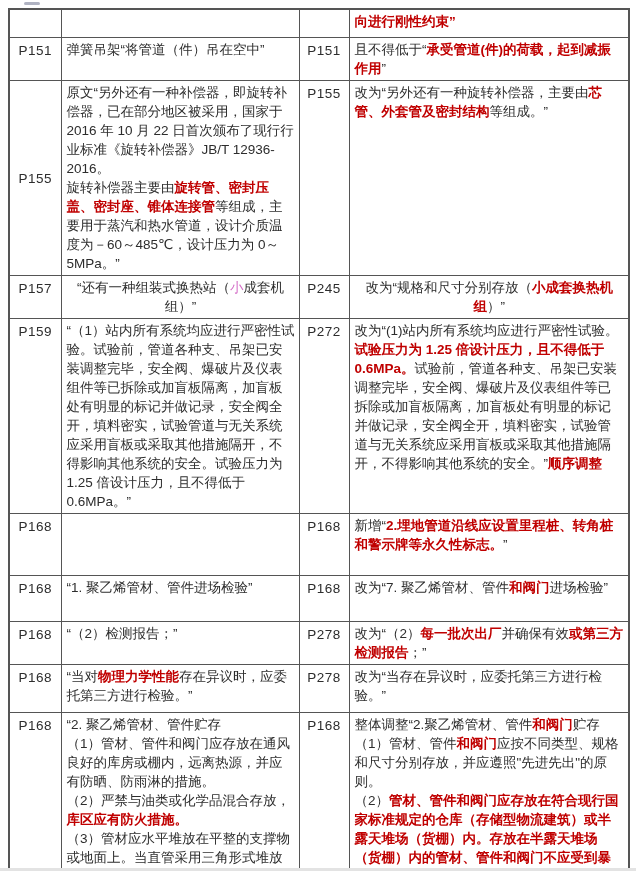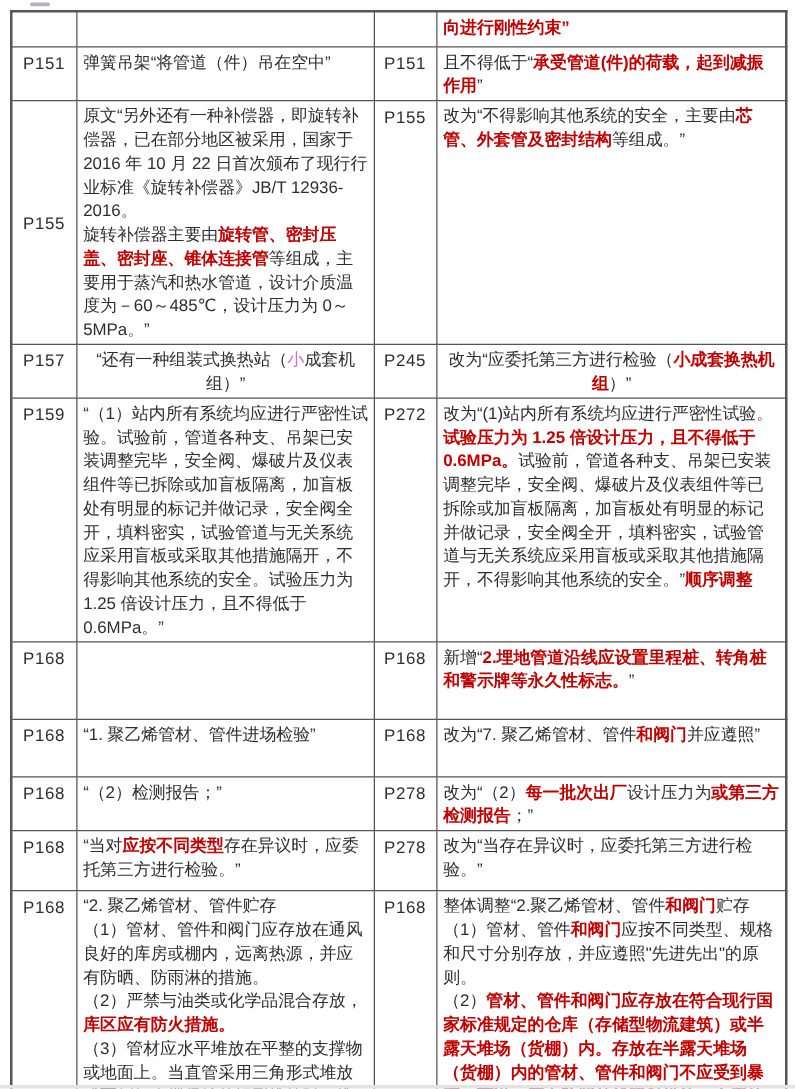--- a/index.html
+++ b/index.html
@@ -100,55 +100,55 @@
         <tr>
           <td class="page-cell">P151</td>
           <td class="text-cell"><span class="seg-n">弹簧吊架“将管道（件）吊在空中”</span></td>
           <td class="page-cell">P151</td>
           <td class="text-cell"><span class="seg-n">且不得低于“</span><span class="seg-r">承受管道(件)的荷载，起到减振作用</span><span class="seg-n">”</span></td>
         </tr>
         <tr>
           <td class="page-cell va-m">P155</td>
           <td class="text-cell"><span class="seg-n">原文“另外还有一种补偿器，即旋转补偿器，已在部分地区被采用，国家于 2016 年 10 月 22 日首次颁布了现行行业标准《旋转补偿器》JB/T 12936-2016。</span><br><span class="seg-n">旋转补偿器主要由</span><span class="seg-r">旋转管、密封压盖、密封座、锥体连接管</span><span class="seg-n">等组成，主要用于蒸汽和热水管道，设计介质温度为－60～485℃，设计压力为 0～5MPa。”</span></td>
           <td class="page-cell">P155</td>
-          <td class="text-cell"><span class="seg-n">改为“不得影响其他系统的安全，主要由</span><span class="seg-r">芯管、外套管及密封结构</span><span class="seg-n">等组成。”</span></td>
+          <td class="text-cell"><span class="seg-n">改为“另外还有一种旋转补偿器，主要由</span><span class="seg-r">芯管、外套管及密封结构</span><span class="seg-n">等组成。”</span></td>
         </tr>
         <tr>
           <td class="page-cell">P157</td>
           <td class="text-cell"><span class="seg-n">“还有一种组装式换热站（</span><span class="seg-p">小</span><span class="seg-n">成套机组）”</span></td>
           <td class="page-cell">P245</td>
-          <td class="text-cell"><span class="seg-n">改为“应委托第三方进行检验（</span><span class="seg-r">小成套换热机组</span><span class="seg-n">）”</span></td>
+          <td class="text-cell"><span class="seg-n">改为“规格和尺寸分别存放（</span><span class="seg-r">小成套换热机组</span><span class="seg-n">）”</span></td>
         </tr>
         <tr>
           <td class="page-cell">P159</td>
           <td class="text-cell"><span class="seg-n">“（1）站内所有系统均应进行严密性试验。试验前，管道各种支、吊架已安装调整完毕，安全阀、爆破片及仪表组件等已拆除或加盲板隔离，加盲板处有明显的标记并做记录，安全阀全开，填料密实，试验管道与无关系统应采用盲板或采取其他措施隔开，不得影响其他系统的安全。试验压力为 1.25 倍设计压力，且不得低于 0.6MPa。”</span></td>
           <td class="page-cell">P272</td>
           <td class="text-cell"><span class="seg-n">改为“(1)站内所有系统均应进行严密性试验。</span><span class="seg-r">试验压力为 1.25 倍设计压力，且不得低于 0.6MPa。</span><span class="seg-n">试验前，管道各种支、吊架已安装调整完毕，安全阀、爆破片及仪表组件等已拆除或加盲板隔离，加盲板处有明显的标记并做记录，安全阀全开，填料密实，试验管道与无关系统应采用盲板或采取其他措施隔开，不得影响其他系统的安全。”</span><span class="seg-r">顺序调整</span></td>
         </tr>
         <tr>
           <td class="page-cell">P168</td>
           <td class="text-cell"></td>
           <td class="page-cell">P168</td>
           <td class="text-cell"><span class="seg-n">新增“</span><span class="seg-r">2.埋地管道沿线应设置里程桩、转角桩和警示牌等永久性标志。</span><span class="seg-n">”</span></td>
         </tr>
         <tr>
           <td class="page-cell">P168</td>
           <td class="text-cell"><span class="seg-n">“1. 聚乙烯管材、管件进场检验”</span></td>
           <td class="page-cell">P168</td>
-          <td class="text-cell"><span class="seg-n">改为“7. 聚乙烯管材、管件</span><span class="seg-r">和阀门</span><span class="seg-n">并应遵照”</span></td>
+          <td class="text-cell"><span class="seg-n">改为“7. 聚乙烯管材、管件</span><span class="seg-r">和阀门</span><span class="seg-n">进场检验”</span></td>
         </tr>
         <tr>
           <td class="page-cell">P168</td>
           <td class="text-cell"><span class="seg-n">“（2）检测报告；”</span></td>
           <td class="page-cell">P278</td>
-          <td class="text-cell"><span class="seg-n">改为“（2）</span><span class="seg-r">每一批次出厂</span><span class="seg-n">设计压力为</span><span class="seg-r">或第三方检测报告</span><span class="seg-n">；”</span></td>
+          <td class="text-cell"><span class="seg-n">改为“（2）</span><span class="seg-r">每一批次出厂</span><span class="seg-n">并确保有效</span><span class="seg-r">或第三方检测报告</span><span class="seg-n">；”</span></td>
         </tr>
         <tr>
           <td class="page-cell">P168</td>
-          <td class="text-cell"><span class="seg-n">“当对</span><span class="seg-r">应按不同类型</span><span class="seg-n">存在异议时，应委托第三方进行检验。”</span></td>
+          <td class="text-cell"><span class="seg-n">“当对</span><span class="seg-r">物理力学性能</span><span class="seg-n">存在异议时，应委托第三方进行检验。”</span></td>
           <td class="page-cell">P278</td>
           <td class="text-cell"><span class="seg-n">改为“当存在异议时，应委托第三方进行检验。”</span></td>
         </tr>
         <tr>
           <td class="page-cell">P168</td>
           <td class="text-cell"><span class="seg-n">“2. 聚乙烯管材、管件贮存</span><br><span class="seg-n">（1）管材、管件和阀门应存放在通风良好的库房或棚内，远离热源，并应有防晒、防雨淋的措施。</span><br><span class="seg-n">（2）严禁与油类或化学品混合存放，</span><span class="seg-r">库区应有防火措施。</span><br><span class="seg-n">（3）管材应水平堆放在平整的支撑物或地面上。当直管采用三角形式堆放或两侧加支撑保护的矩形堆放时，堆放高度不宜超过 1.5m；当直管采用分层货架存放时，每层货架高度不宜超过 1m，</span></td>
           <td class="page-cell">P168</td>
           <td class="text-cell"><span class="seg-n">整体调整“2.聚乙烯管材、管件</span><span class="seg-r">和阀门</span><span class="seg-n">贮存</span><br><span class="seg-n">（1）管材、管件</span><span class="seg-r">和阀门</span><span class="seg-n">应按不同类型、规格和尺寸分别存放，并应遵照"先进先出"的原则。</span><br><span class="seg-n">（2）</span><span class="seg-r">管材、管件和阀门应存放在符合现行国家标准规定的仓库（存储型物流建筑）或半露天堆场（货棚）内。存放在半露天堆场（货棚）内的管材、管件和阀门不应受到暴晒、雨淋，应有防紫外线照射措施；仓库的门窗、洞口应有防紫外线照射措施。</span><br></td>
         </tr>
       </tbody>

